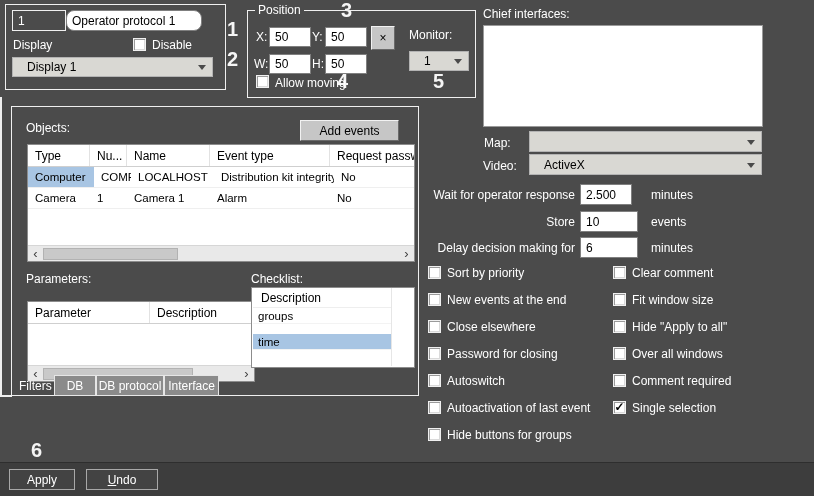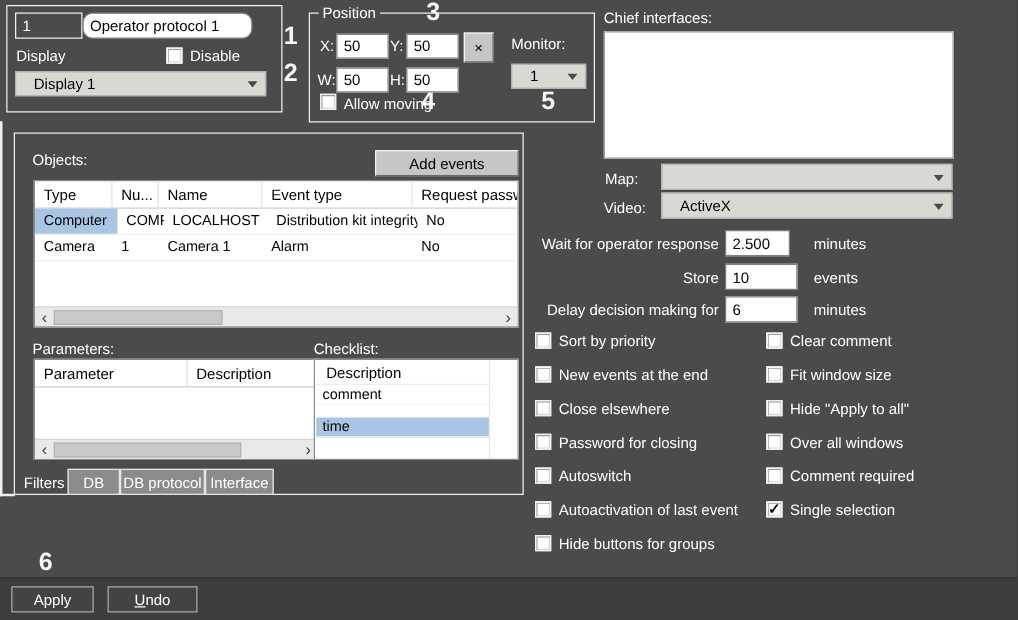--- a/index.html
+++ b/index.html
@@ -210,21 +210,21 @@
         <span class="t">Single selection</span>
       </div>
   </div>
 
   <div class="abs" style="left:0;top:97px;width:2px;height:300px;background:#efefef"></div>
   <div class="abs" style="left:0;top:395px;width:12px;height:2px;background:#efefef"></div>
 
   <div class="gbox" style="left:11px;top:106px;width:408px;height:290px"></div>
 
   <div class="lbl" style="left:26px;top:121px">Objects:</div>
-  <div class="btn3d" style="left:300px;top:120px;width:115px;height:21px">Add events</div>
+  <div class="btn3d" style="left:300px;top:120px;width:99px;height:21px">Add events</div>
 
   <div class="wtable" style="left:27px;top:144px;width:388px;height:118px">
     <div class="thead">
       <div class="th" style="width:62px">Type</div>
       <div class="th" style="width:37px">Nu...</div>
       <div class="th" style="width:83px">Name</div>
       <div class="th" style="width:120px">Event type</div>
       <div class="th">Request passwo</div>
     </div>
     <div class="trow">
@@ -243,38 +243,38 @@
     </div>
     <div class="filler"></div>
     <div class="hscroll">
       <div class="sarrow">‹</div>
       <div class="sthumb" style="width:135px"></div>
       <div class="sarrow right">›</div>
     </div>
   </div>
 
   <div class="lbl" style="left:26px;top:272px">Parameters:</div>
-  <div class="wtable" style="left:27px;top:287px;width:228px;height:81px">
+  <div class="wtable" style="left:27px;top:301px;width:228px;height:81px">
     <div class="thead">
       <div class="th" style="width:122px">Parameter</div>
       <div class="th">Description</div>
     </div>
     <div class="filler"></div>
     <div class="hscroll">
       <div class="sarrow">‹</div>
       <div class="sthumb" style="width:150px"></div>
       <div class="sarrow right">›</div>
     </div>
   </div>
 
   <div class="lbl" style="left:251px;top:272px">Checklist:</div>
   <div class="wtable" style="left:251px;top:287px;width:164px;height:81px">
     <div class="cl-col">
       <div class="cl-head">Description</div>
-      <div class="cl-row">comment</div>
+      <div class="cl-row">groups</div>
       <div class="cl-row sel">time</div>
     </div>
   </div>
 
   <div class="lbl" style="left:19px;top:379px">Filters</div>
   <div class="tab" style="left:54px;top:375px;width:42px;height:21px">DB</div>
   <div class="tab" style="left:96px;top:375px;width:68px;height:21px">DB protocol</div>
   <div class="tab" style="left:164px;top:375px;width:55px;height:21px">Interface</div>
 
   <div class="fbar"></div>

